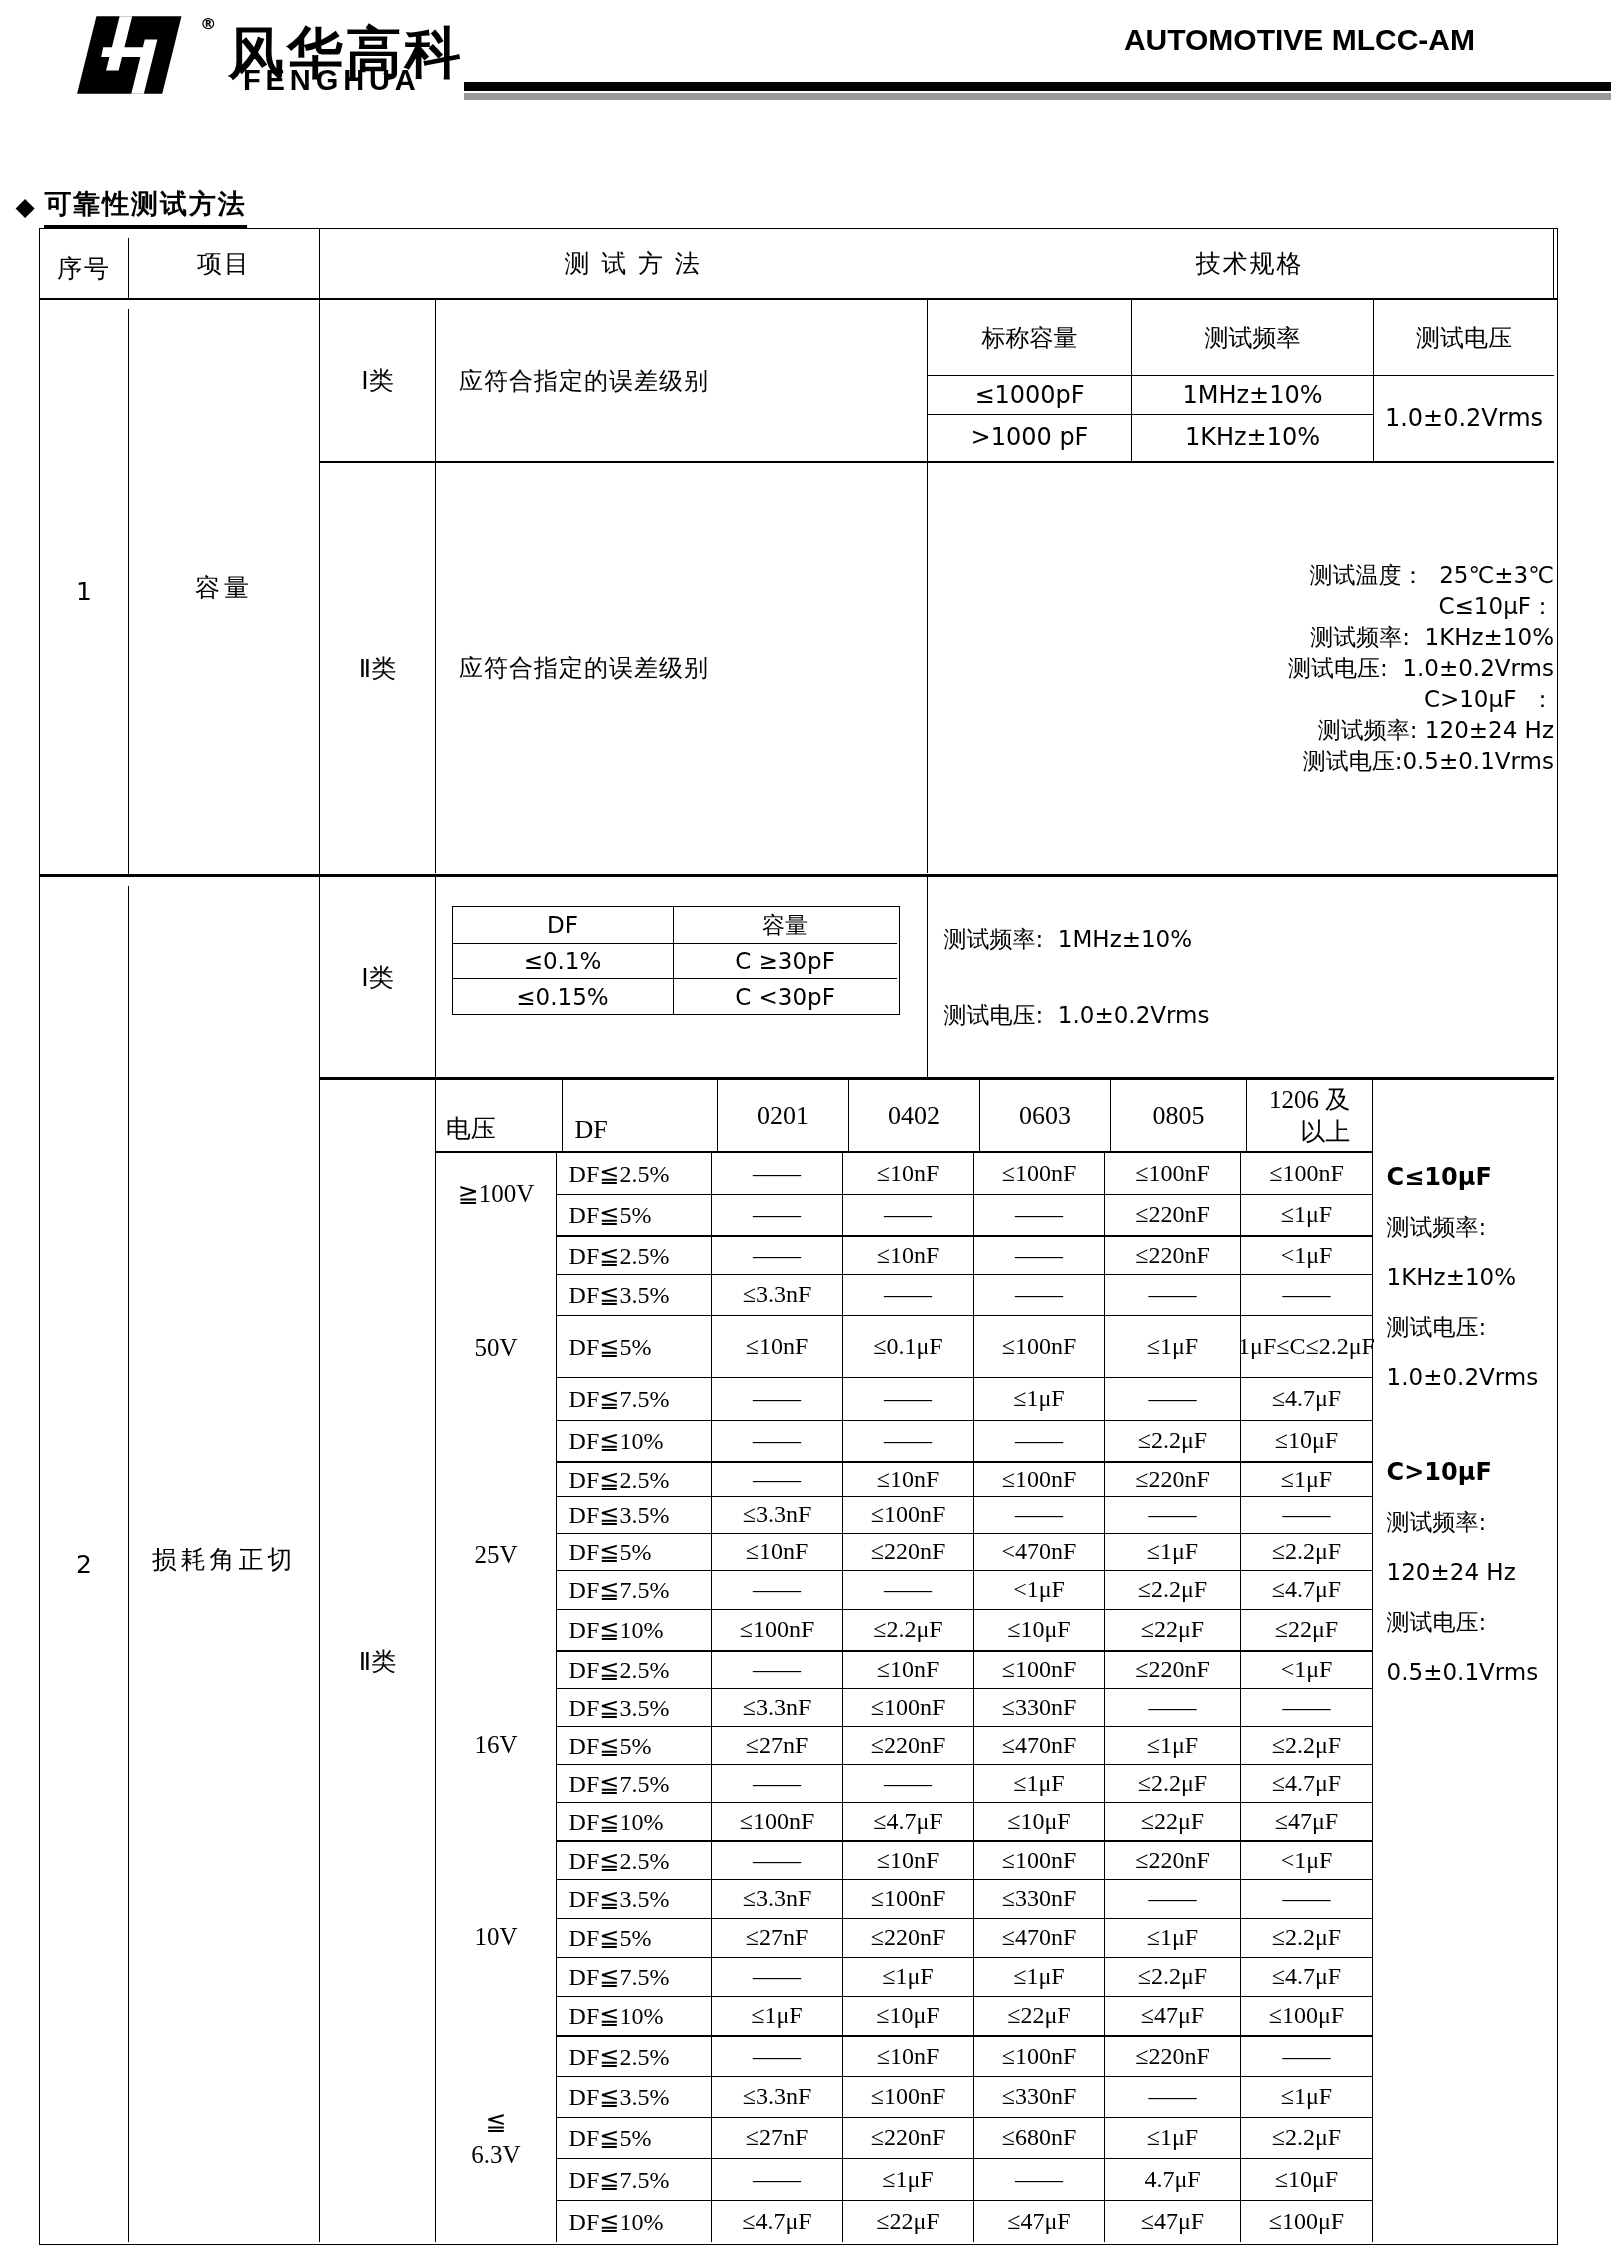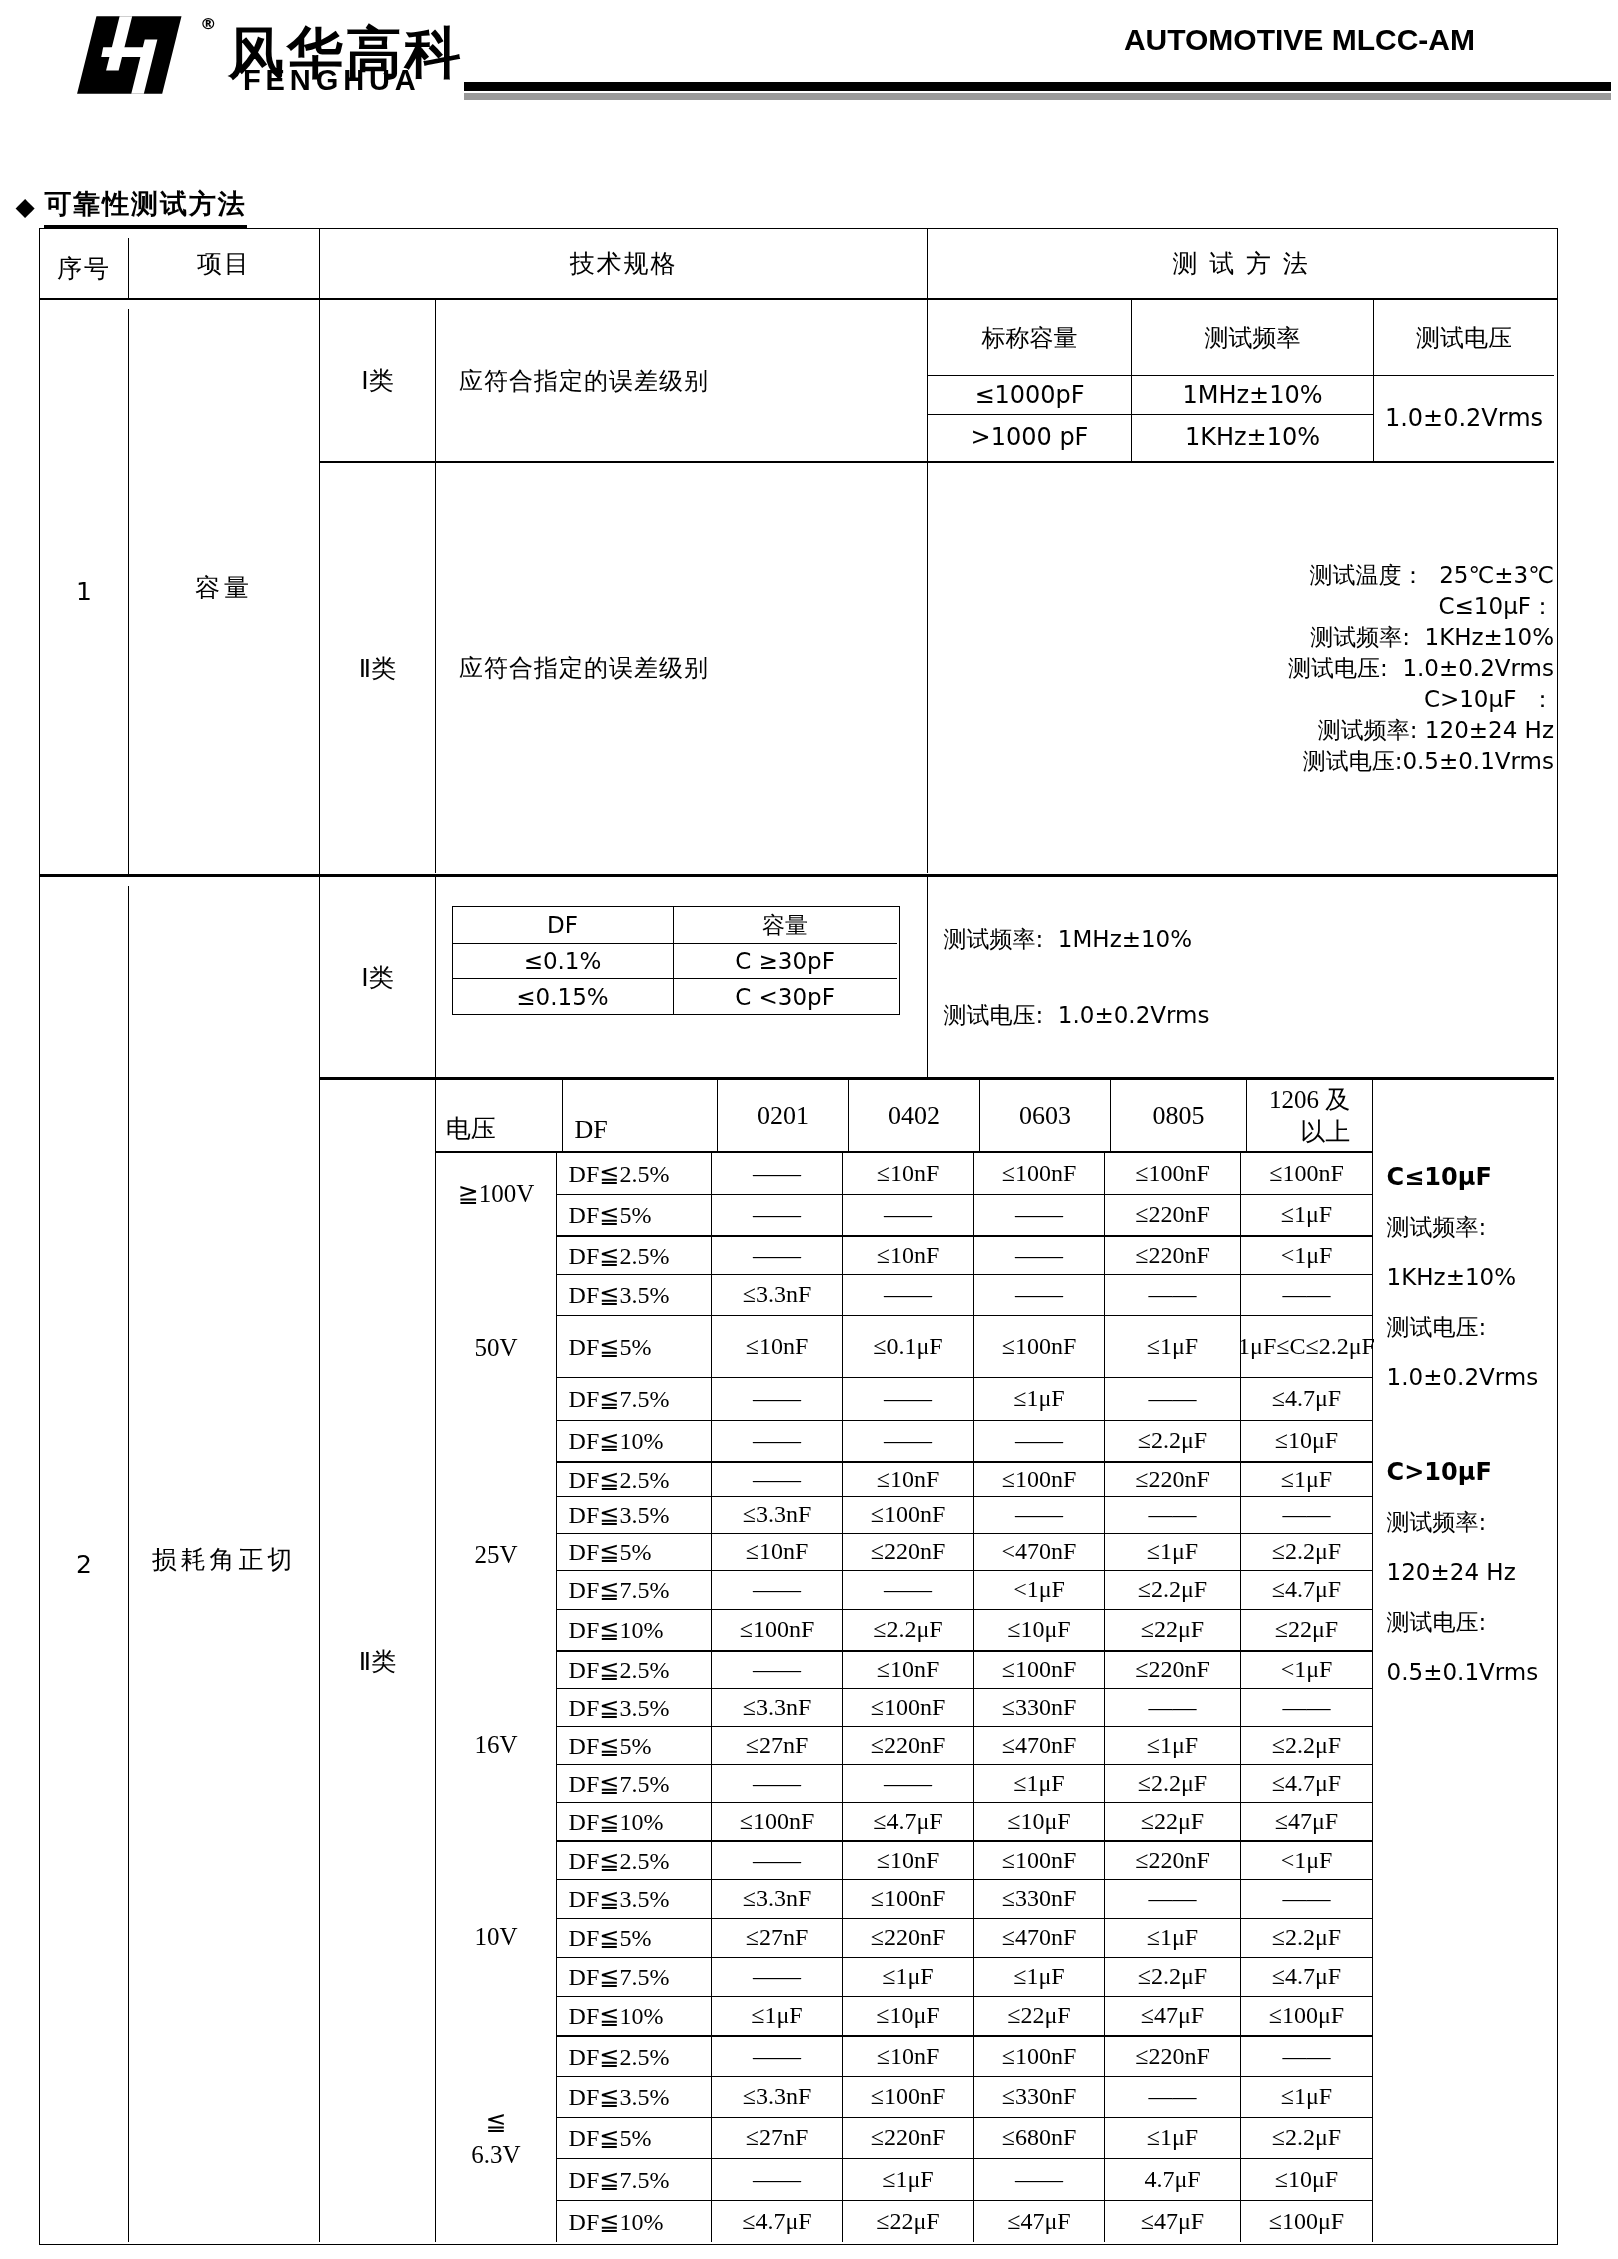--- a/index.html
+++ b/index.html
@@ -133,22 +133,22 @@
   <div class="section">
     <span class="bullet">◆</span>
     <span class="stitle">可靠性测试方法</span>
   </div>
 
   <div class="tbl">
 
     <div class="trow hdr-row">
       <div class="c br w-no hcell">序号</div>
       <div class="c br w-item hcell">项目</div>
+      <div class="c w-method hcell">测 试 方 法</div>
       <div class="c br w-spec-all hcell">技术规格</div>
-      <div class="c w-method hcell">测 试 方 法</div>
     </div>
 
     <div class="trow r1">
       <div class="c br w-no cell-no">1</div>
       <div class="c br w-item cell-item">容量</div>
       <div class="rt-col">
 
         <div class="trow r1a">
           <div class="c br w-class class-cell">Ⅰ类</div>
           <div class="br w-specarea spec-text">应符合指定的误差级别</div>

